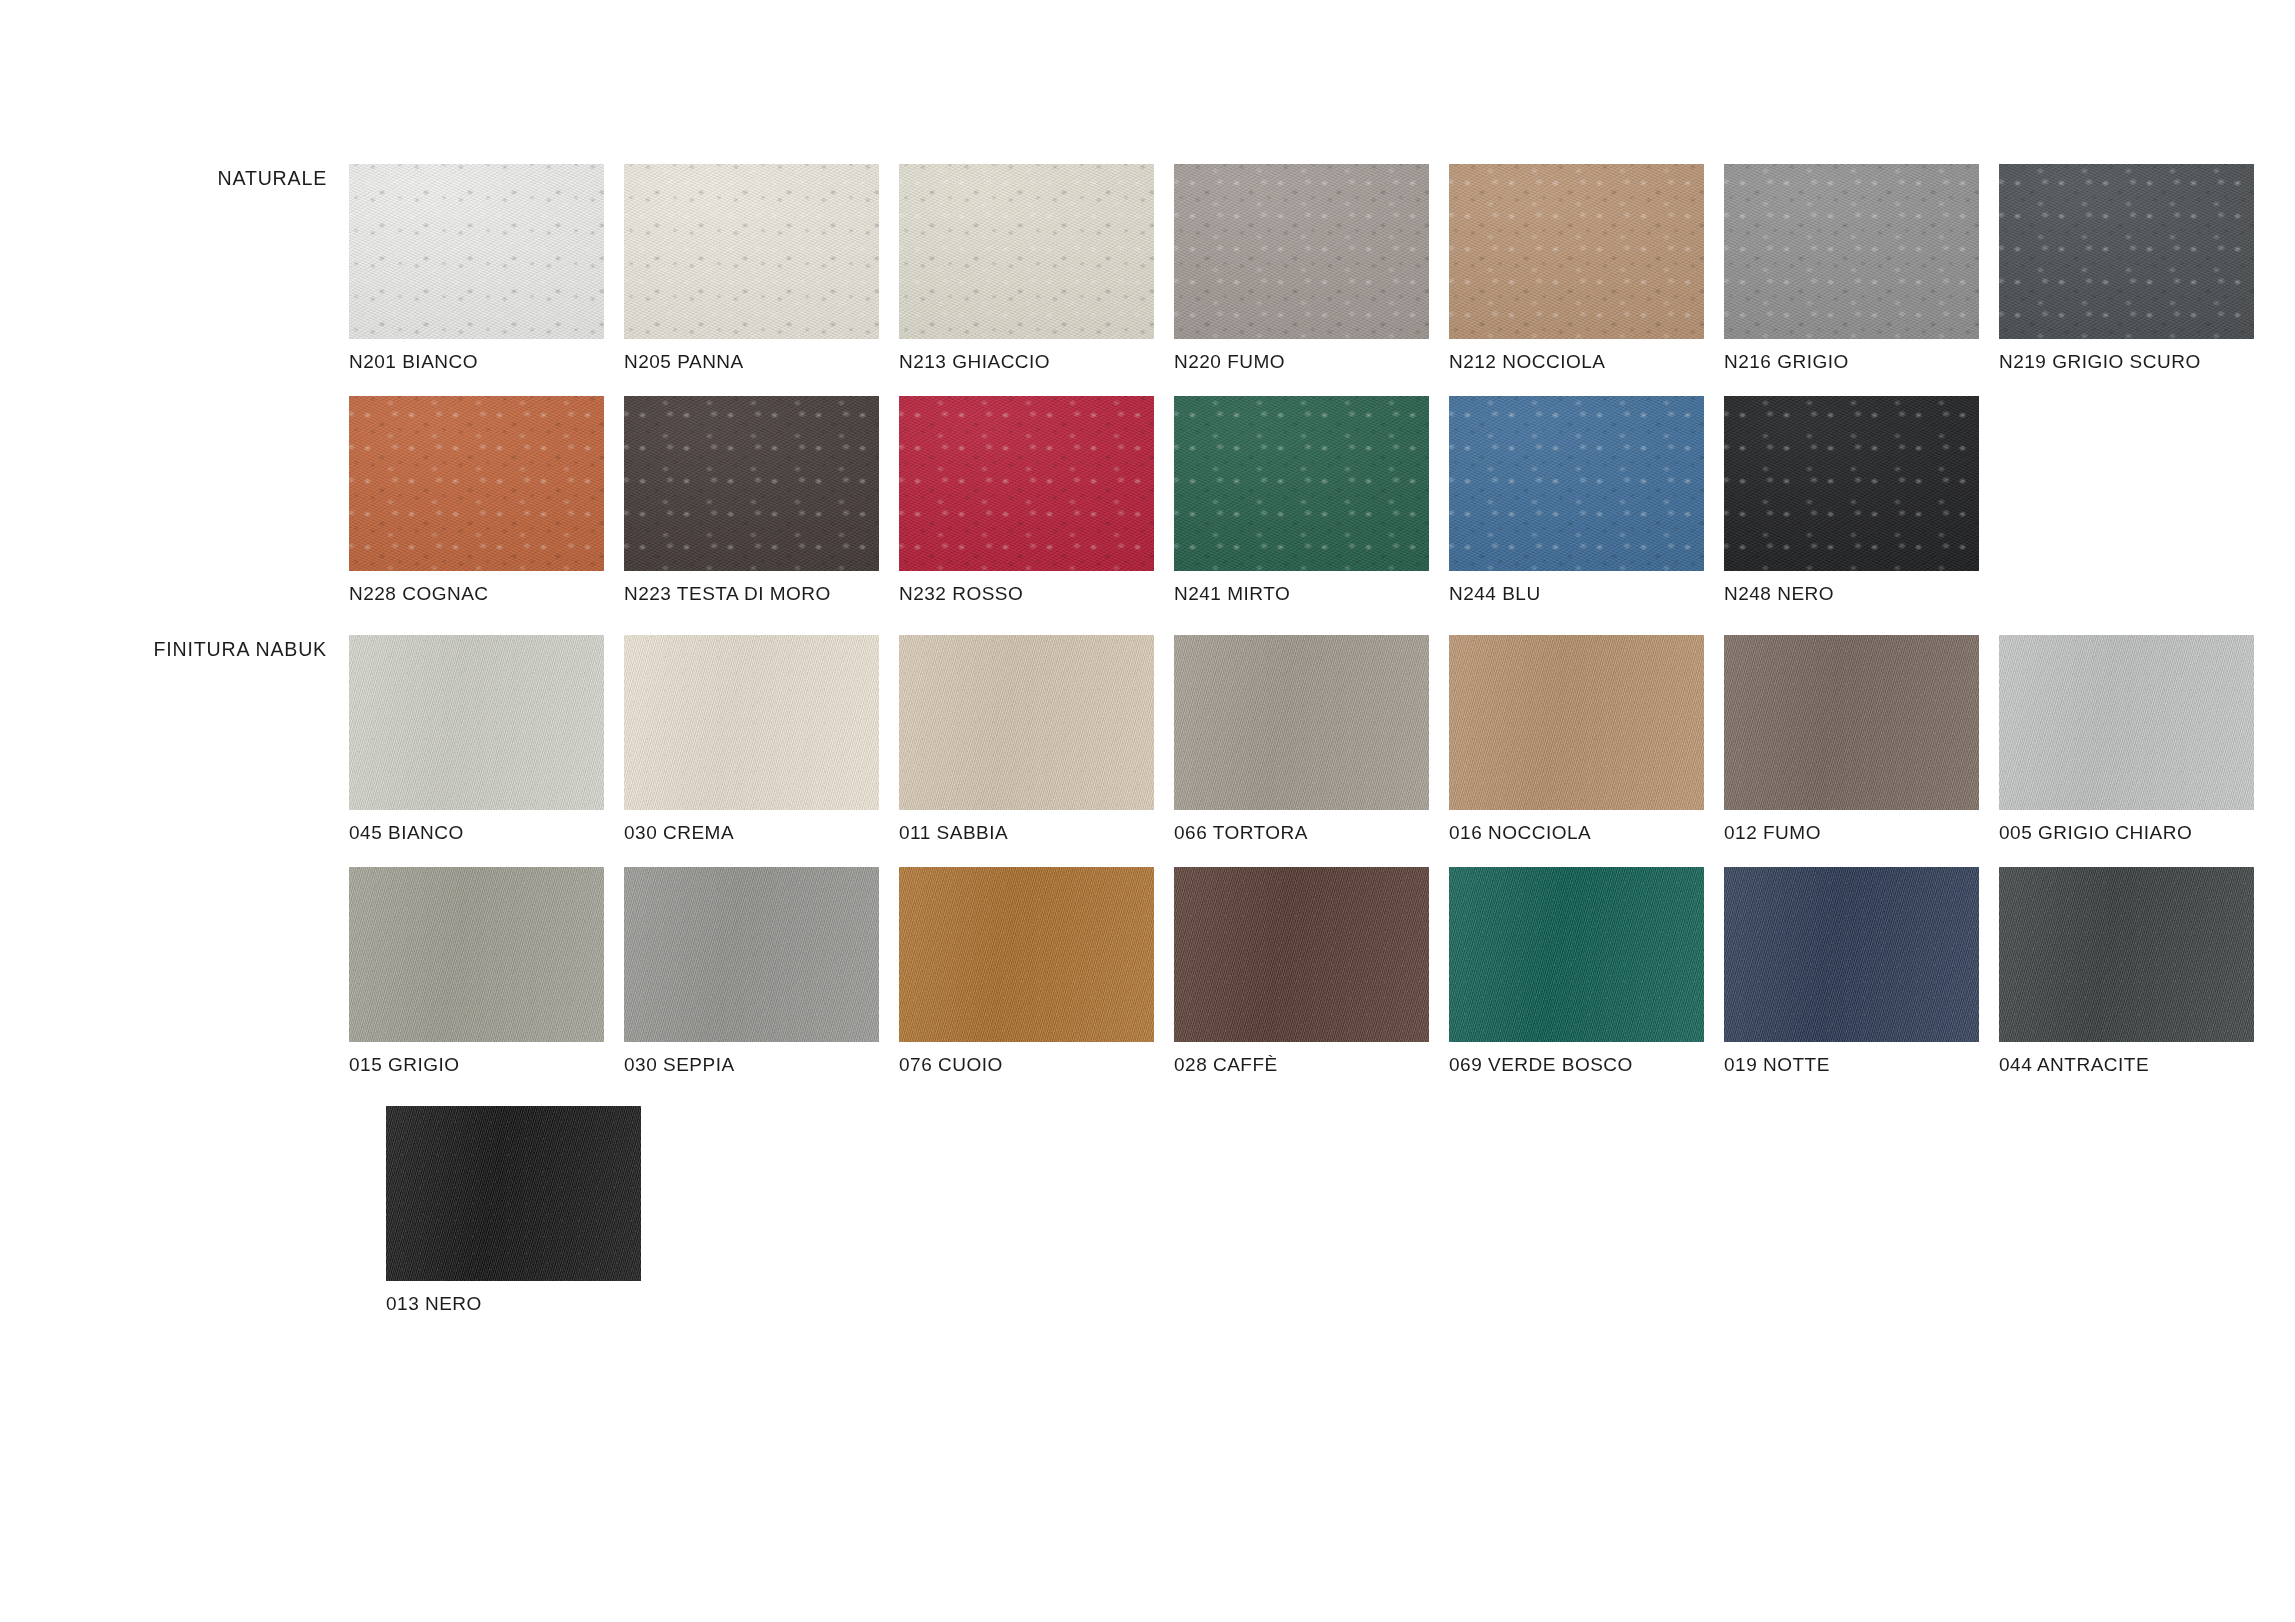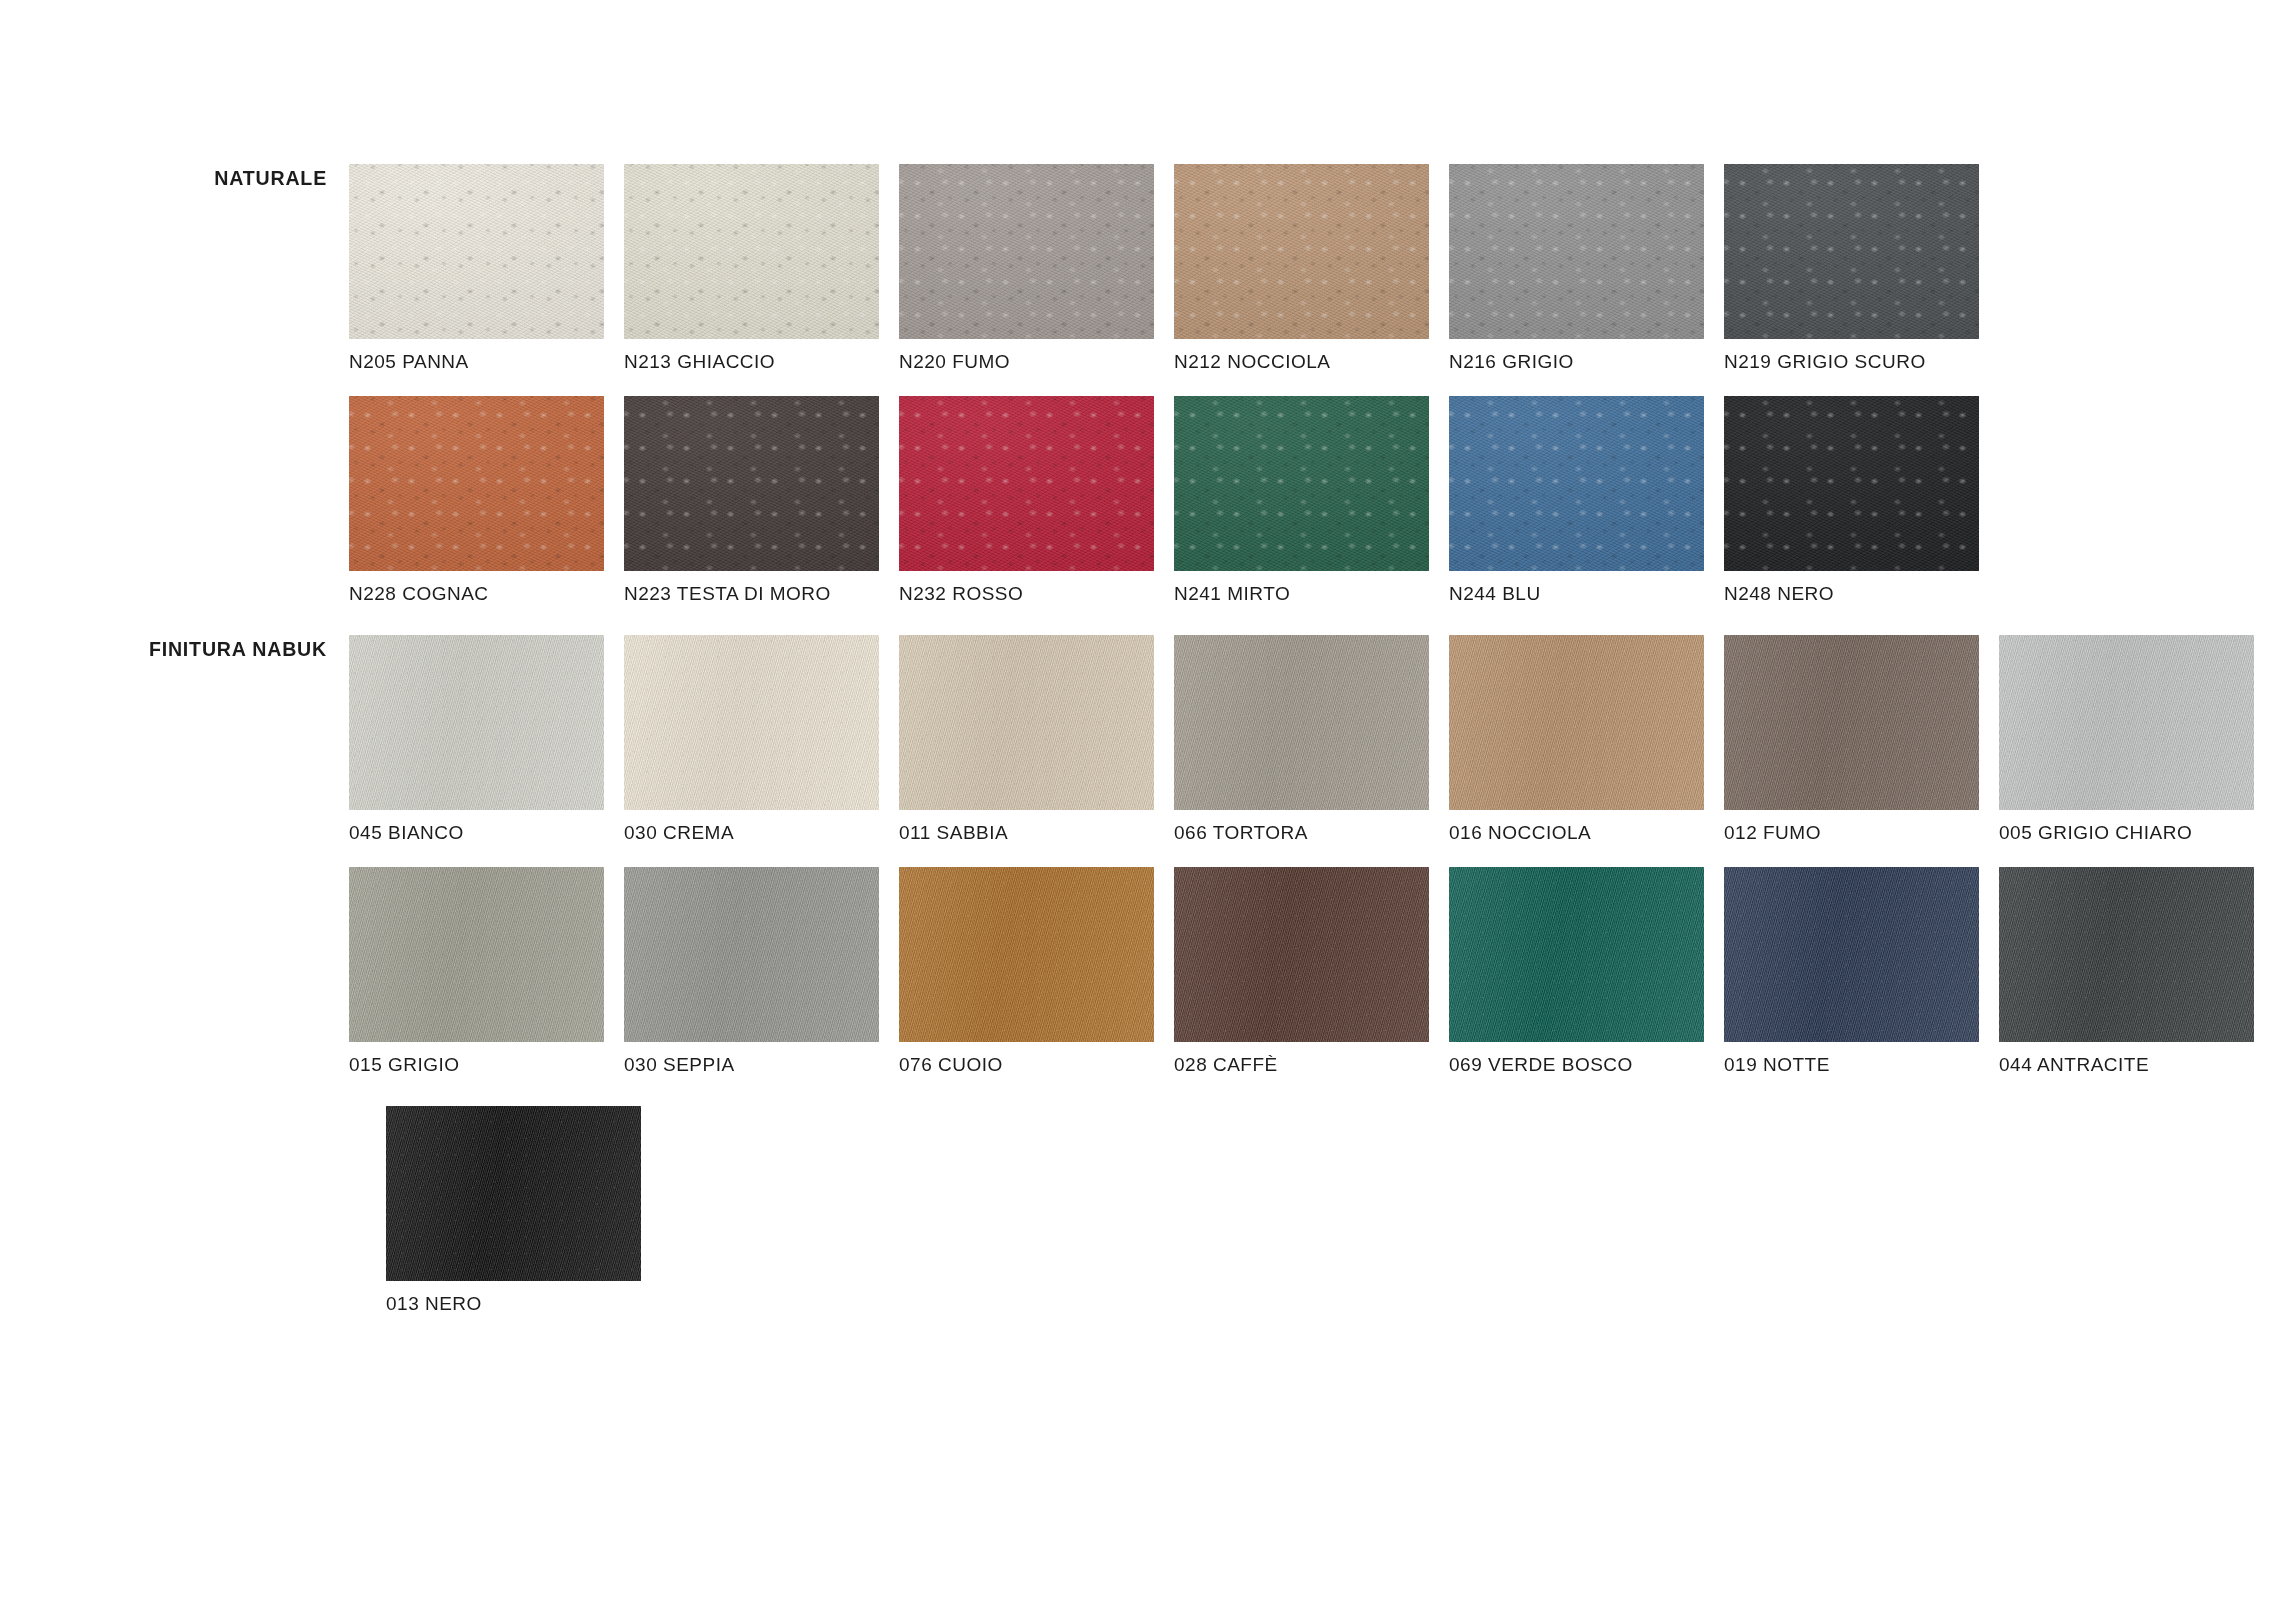--- a/index.html
+++ b/index.html
@@ -23,21 +23,21 @@
     height: 1623px;
     background: #ffffff;
   }
 
   
   .group-label {
     position: absolute;
     font-size: 19.6px;
     letter-spacing: 0.8px;
     color: #1c1c1c;
-    font-weight: 700;
+    font-weight: 400;
     white-space: nowrap;
     text-align: right;
     line-height: 1;
   }
 
   .swatch-row {
     position: absolute;
     left: 349px;
     display: flex;
     gap: 20px;
@@ -121,20 +121,24 @@
 <body style="background: rgb(255, 255, 255);">
 
 <div id="sheet">
 
   <div class="group-label" style="right: 1968px; top: 169px;">NATURALE</div>
 
   <div class="group-label" style="right: 1968px; top: 640px;">FINITURA NABUK</div>
 
   <div class="swatch-row" style="top: 164px;">
     <div class="swatch-cell">
+      <div class="swatch-chip tex-grain" style="background-color: rgb(238, 238, 236);"></div>
+      <div class="swatch-caption">N201 BIANCO</div>
+    </div>
+    <div class="swatch-cell">
       <div class="swatch-chip tex-grain" style="background-color: rgb(236, 232, 221);"></div>
       <div class="swatch-caption">N205 PANNA</div>
     </div>
     <div class="swatch-cell">
       <div class="swatch-chip tex-grain" style="background-color: rgb(226, 223, 208);"></div>
       <div class="swatch-caption">N213 GHIACCIO</div>
     </div>
     <div class="swatch-cell">
       <div class="swatch-chip tex-grain" style="background-color: rgb(160, 152, 147);"></div>
       <div class="swatch-caption">N220 FUMO</div>

